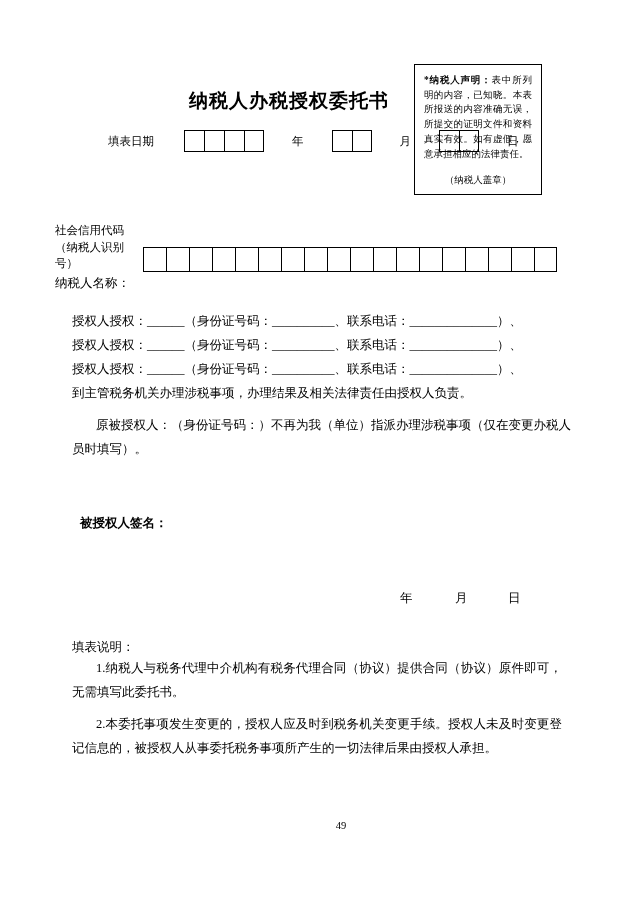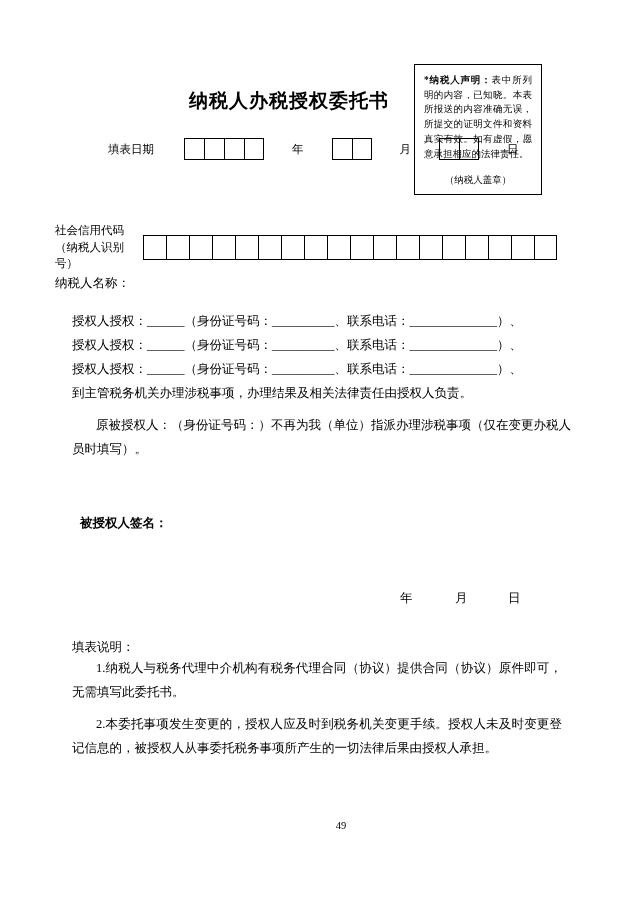--- a/index.html
+++ b/index.html
@@ -55,21 +55,21 @@
     letter-spacing: 1px;
     padding-right: 56px;
     box-sizing: border-box;
     font-family: "Liberation Serif", "DejaVu Serif", serif;
   }
 
   
   .date-row {
     position: absolute;
     left: 108px;
-    top: 138px;
+    top: 130px;
     display: flex;
     align-items: center;
     font-size: 11.5px;
     gap: 24px;
   }
   .date-row .lbl {
     margin-right: 6px;
   }
   .boxgroup {
     display: flex;
@@ -88,21 +88,21 @@
     margin: 0 4px;
     font-size: 11.5px;
   }
 
   
   .code-row {
     position: absolute;
     left: 55px;
     top: 222px;
     display: flex;
-    align-items: center;
+    align-items: flex-end;
   }
   .code-label {
     font-size: 11.5px;
     line-height: 1.45;
     width: 88px;
     text-align: left;
   }
   .code-cells .cell {
     width: 23px;
     height: 25px;

